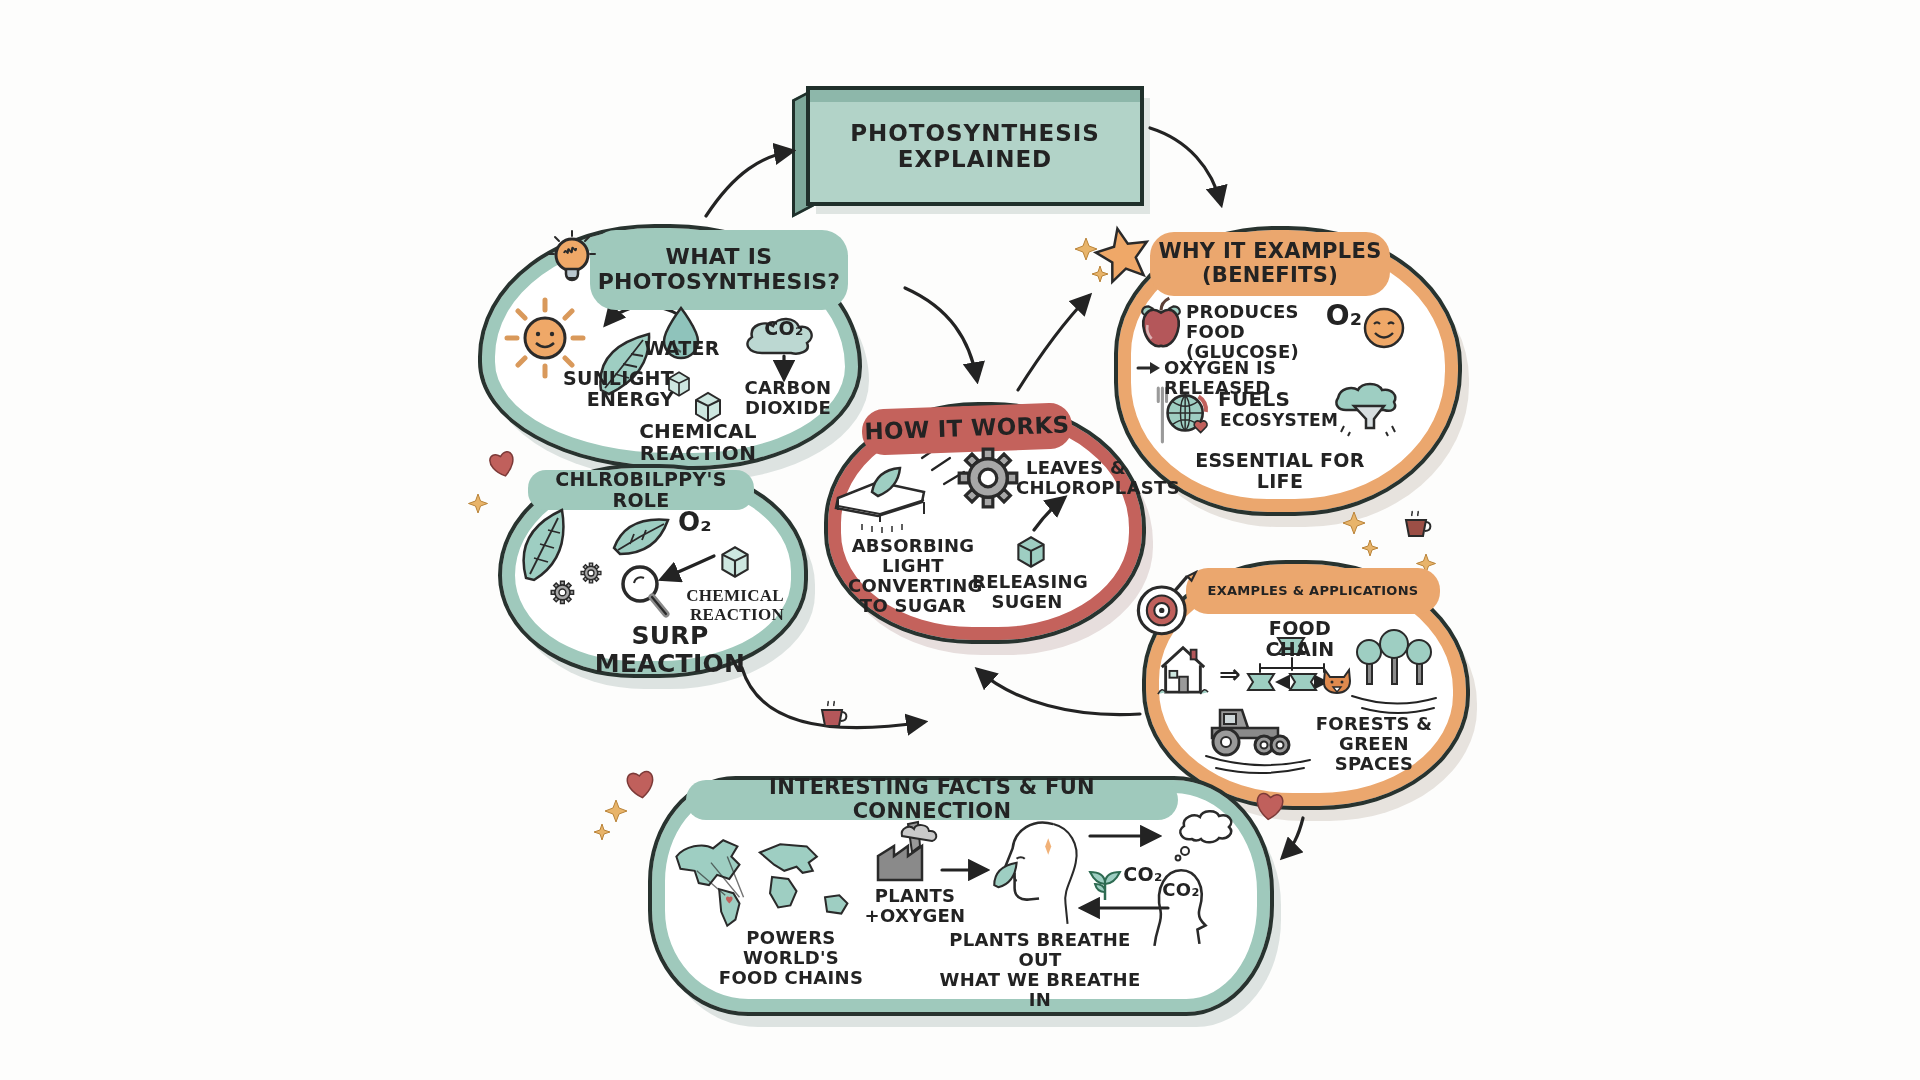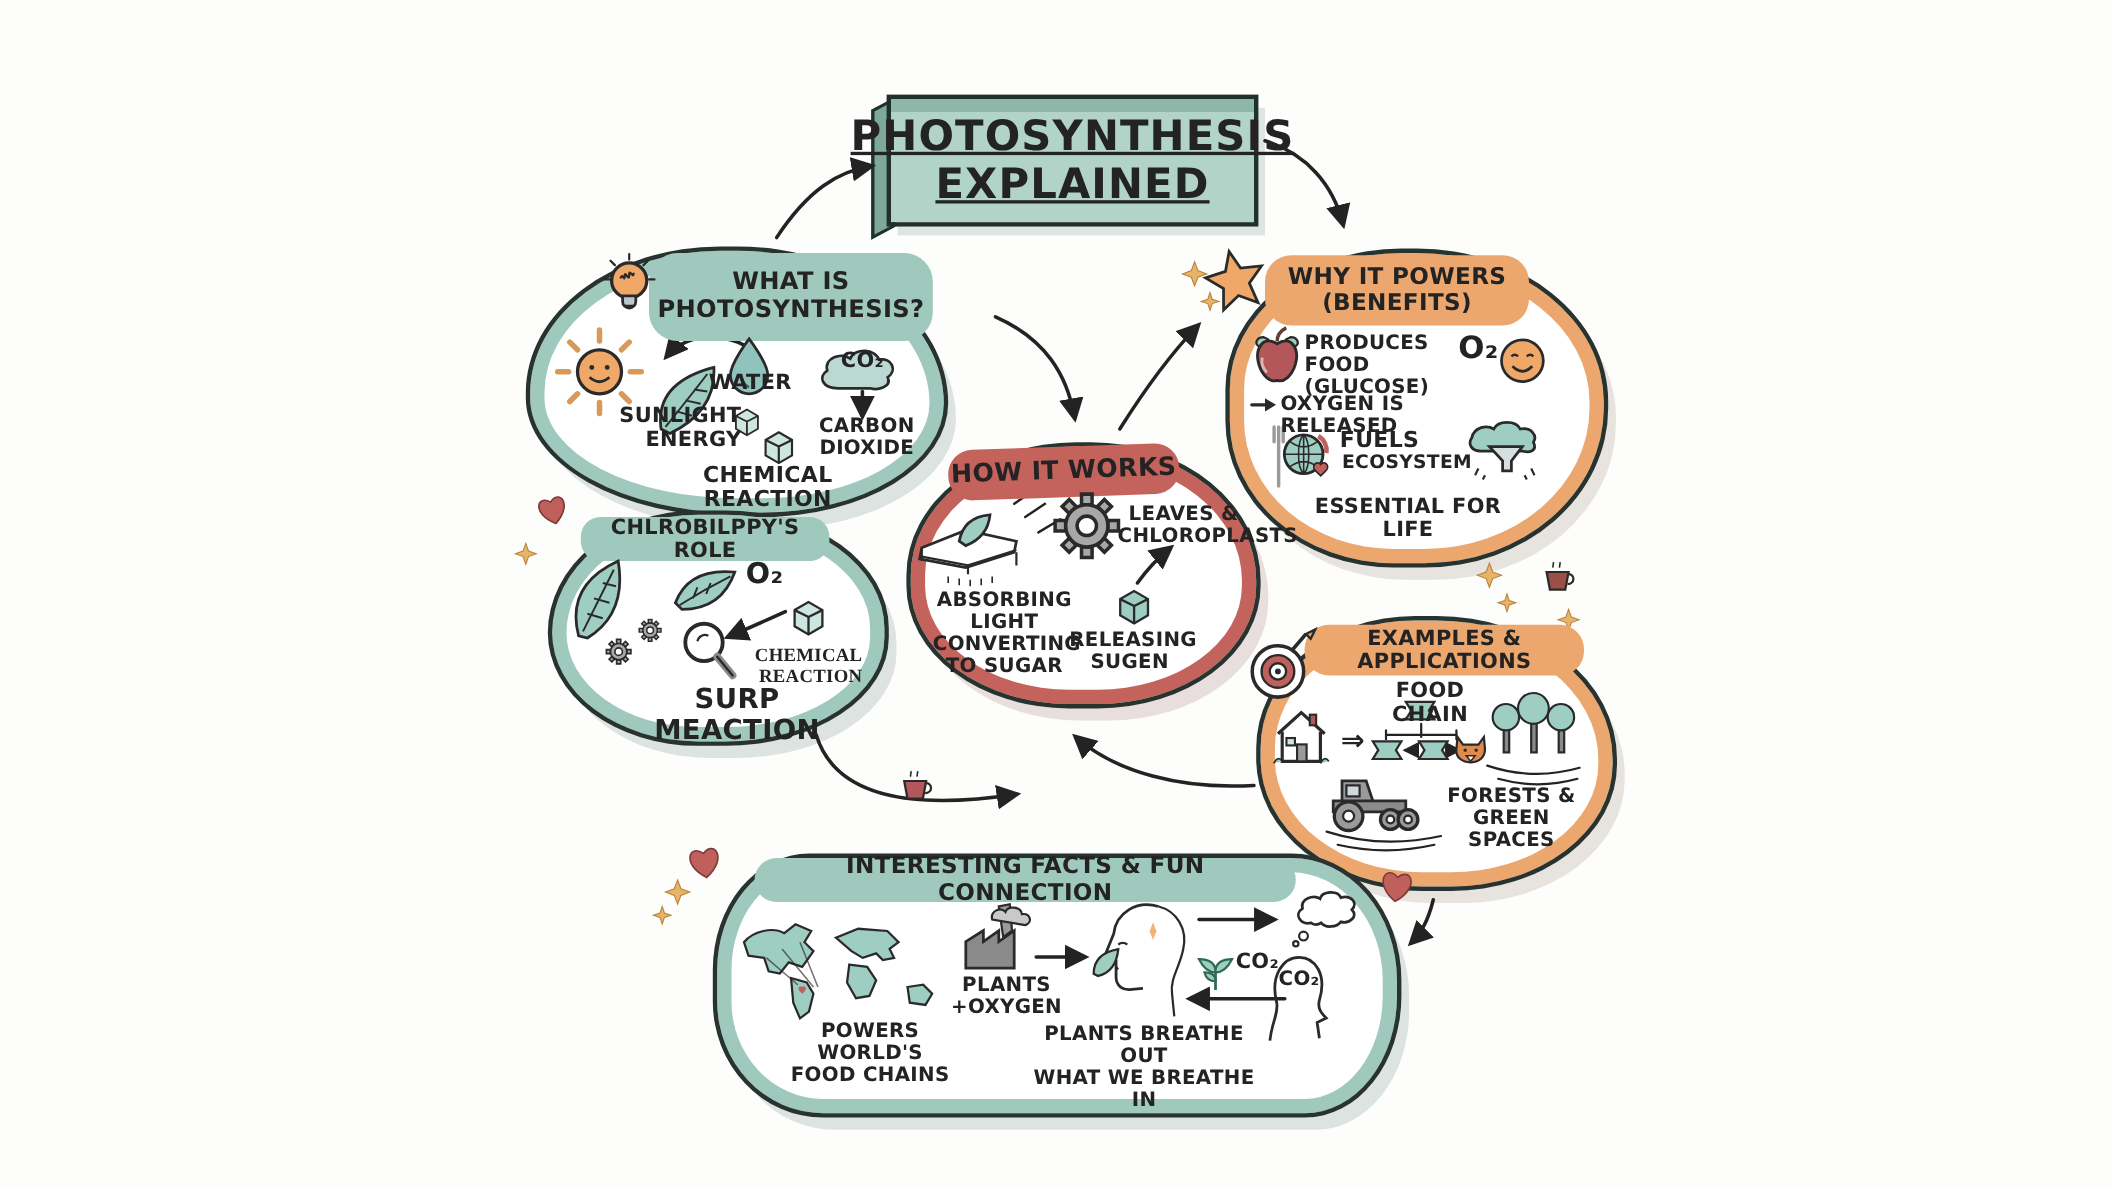--- a/index.html
+++ b/index.html
@@ -18,21 +18,21 @@
   .lbl.inpill{position:static;}
   .icon{position:absolute;z-index:7;}
   .deco{position:absolute;left:0;top:0;z-index:5;pointer-events:none;}
   .title3d{position:absolute;left:806px;top:86px;z-index:4;}
   .titleside{position:absolute;left:-14px;top:8px;width:16px;height:112px;background:#7da89a;
              border:3px solid #20302b;transform:skewY(-28deg);}
   .titleface{position:relative;width:330px;height:112px;border:4px solid #20302b;
              background:linear-gradient(#8db7aa 0 12px,#b2d3c8 12px);
              display:flex;align-items:center;justify-content:center;
              box-shadow:8px 10px 0 -2px #dfe5e2;}
-  .titleface .lbl{position:static;font-size:38px;letter-spacing:1px;line-height:1.15;text-decoration:underline;}
+  .titleface .lbl{position:static;font-size:23px;letter-spacing:1px;line-height:1.15;}
 </style>
 </head>
 <body>
 
 <div class="canvas">
 
   <div class="title3d">
     <div class="titleside"></div>
     <div class="titleface">
       <div class="lbl">PHOTOSYNTHESIS
@@ -45,31 +45,31 @@
   <div class="blob red" style="left:824px;top:402px;width:314px;height:234px;border-radius:48% 48% 46% 46%/50% 52% 46% 46%;"></div>
   <div class="blob teal" style="left:498px;top:464px;width:302px;height:206px;border-radius:44% 48% 48% 44%/52% 50% 46% 48%;"></div>
   <div class="blob orange" style="left:1142px;top:560px;width:320px;height:242px;border-radius:44% 50% 46% 46%/48% 52% 46% 48%;"></div>
   <div class="blob teal" style="left:648px;top:776px;width:618px;height:232px;border-radius:14% 16% 14% 16%/44% 48% 46% 44%;"></div>
 
   <div class="pill teal" style="left:590px;top:230px;width:258px;height:80px;border-radius:26px;">
     <div class="lbl inpill" style="font-size:22px;">WHAT IS
 PHOTOSYNTHESIS?</div>
   </div>
   <div class="pill orange" style="left:1150px;top:232px;width:240px;height:64px;border-radius:24px;">
-    <div class="lbl inpill" style="font-size:21px;">WHY IT POWERS
+    <div class="lbl inpill" style="font-size:21px;">WHY IT EXAMPLES
 (BENEFITS)</div>
   </div>
   <div class="pill red" style="left:862px;top:406px;width:210px;height:46px;border-radius:22px;transform:rotate(-2deg);">
     <div class="lbl inpill" style="font-size:23px;">HOW IT WORKS</div>
   </div>
   <div class="pill teal" style="left:528px;top:470px;width:226px;height:40px;border-radius:18px;">
     <div class="lbl inpill" style="font-size:19px;">CHLROBILPPY'S ROLE</div>
   </div>
   <div class="pill orange" style="left:1186px;top:568px;width:254px;height:46px;border-radius:22px;">
-    <div class="lbl inpill" style="font-size:19px;">EXAMPLES &amp; APPLICATIONS</div>
+    <div class="lbl inpill" style="font-size:13px;">EXAMPLES &amp; APPLICATIONS</div>
   </div>
   <div class="pill teal" style="left:686px;top:780px;width:492px;height:40px;border-radius:20px;">
     <div class="lbl inpill" style="font-size:21px;">INTERESTING FACTS &amp; FUN CONNECTION</div>
   </div>
 
   <svg class="icon" style="left:543px;top:228px;" width="58" height="70" viewBox="0 0 58 70">
     <g stroke="#2a2a2a" stroke-width="2" stroke-linecap="round">
         <path d="M29 3v5M12 9l4 4M46 9l-4 4M6 26h5M47 26h5"></path>
       </g>
     <circle cx="29" cy="27" r="16" fill="#efa868" stroke="#2a2a2a" stroke-width="3"></circle>

